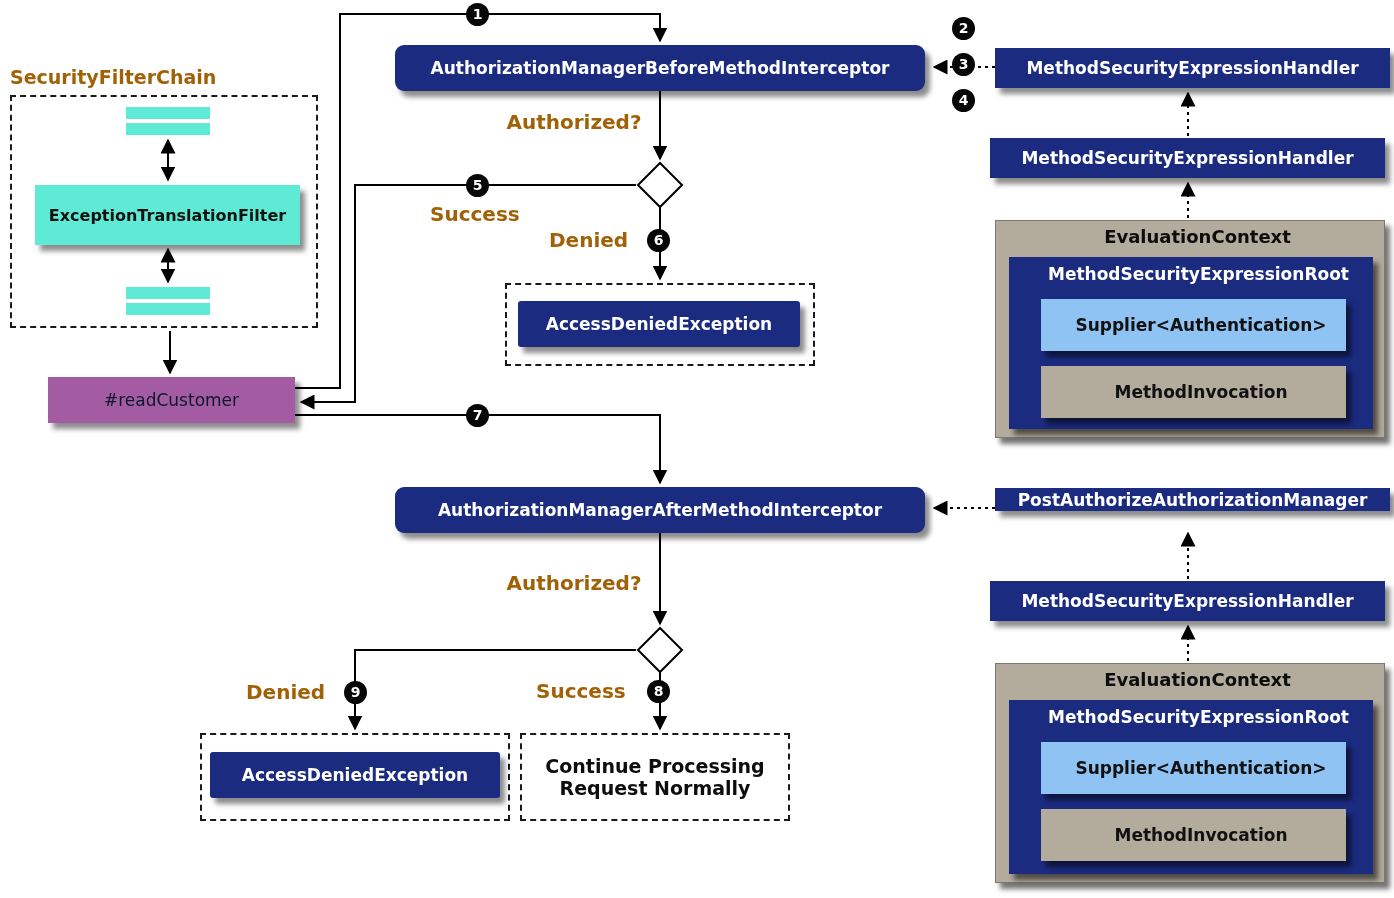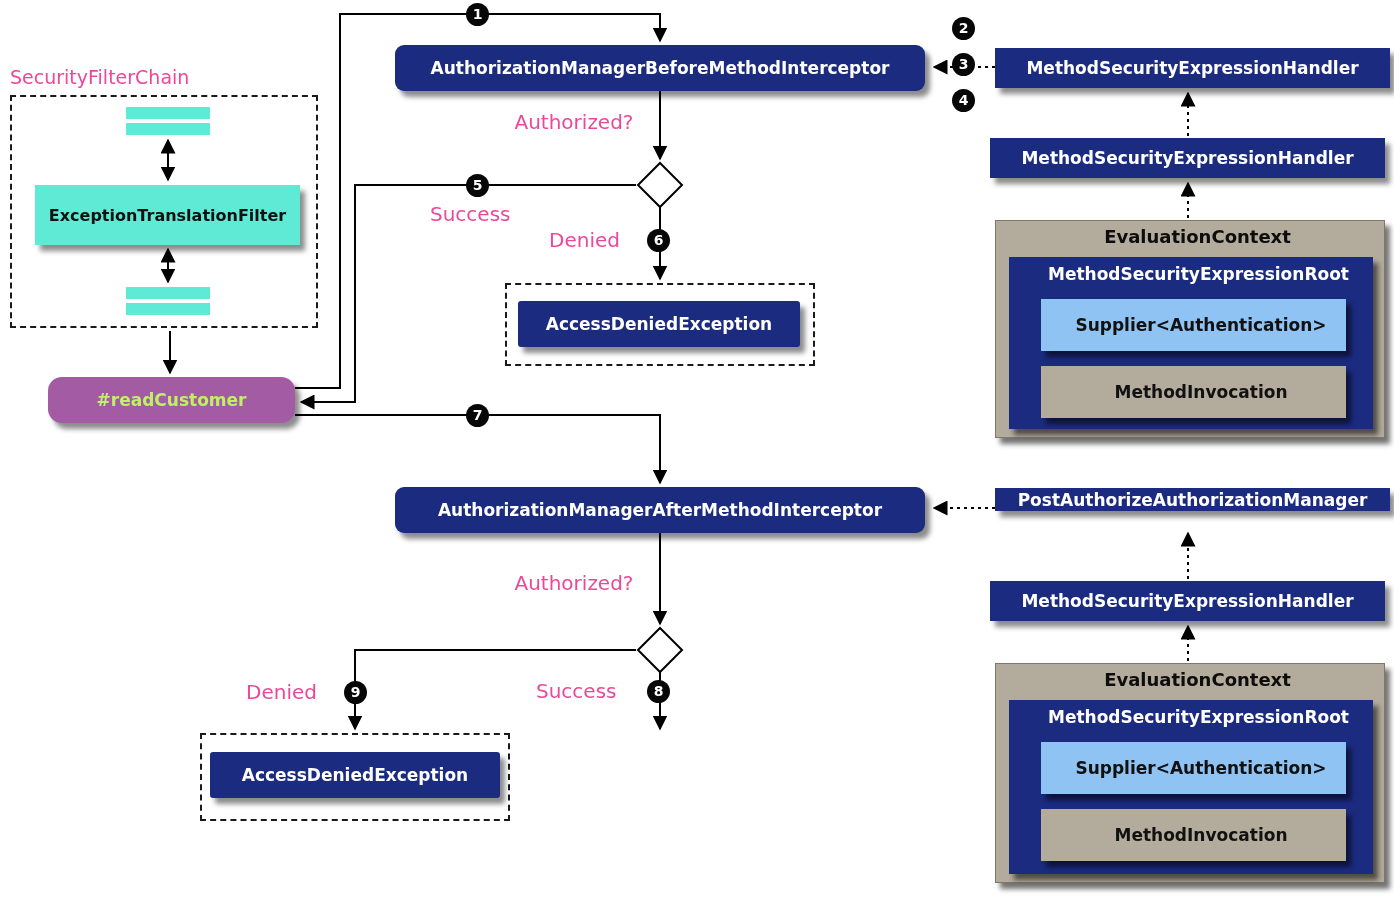--- a/index.html
+++ b/index.html
@@ -3,30 +3,30 @@
 <meta charset="utf-8">
 <style>
   * { box-sizing: border-box; }
   html,body { margin:0; padding:0; background:#fff; }
   body { font-family:"DejaVu Sans","Liberation Sans",sans-serif; }
   .stage { position:relative; width:1394px; height:898px; background:#ffffff; overflow:hidden; }
   .abs { position:absolute; }
   .center { display:flex; align-items:center; justify-content:center; text-align:center; }
   .navy { background:#1b2b80; color:#ffffff; font-weight:bold; }
   .orange { background:#5eead4; color:#111; font-weight:bold; }
-  .purple { background:#a35ba3; color:#bef264; font-weight:bold;border-radius:14px; }
+  .purple { background:#a35ba3; color:#0f172a; font-weight:normal; }
   .lblue { background:#8fc3f3; color:#111; font-weight:bold; }
   .tan { background:#b3ab9c; color:#111; font-weight:bold; }
   .shadow { box-shadow:5px 6px 5px rgba(0,0,0,0.45);justify-content:center; }
   .shadow-dk { box-shadow:5px 6px 5px rgba(0,0,0,0.55);padding-left:15px; }
   .rounded { border-radius:9px; }
   .dashed-box { border:2px dashed #1a1a1a; }
   .step { width:23px; height:23px; border-radius:50%; background:#070707; color:#fff;
           font-weight:bold; font-size:14px; line-height:23px; text-align:center; z-index:6; }
-  .label { font-weight:normal; color:#ec4899; }
+  .label { font-weight:bold; color:#a16207; }
   svg.wires { position:absolute; left:0; top:0; z-index:1; }
   .node { z-index:3; }
 </style>
 </head>
 <body>
 
 <div class="stage">
 
   <svg class="wires" width="1394" height="898" viewBox="0 0 1394 898">
     <defs>
@@ -98,20 +98,23 @@
   <div class="abs label node" style="left:500px; top:571px; width:148px; font-size:20px; text-align:center;">Authorized?</div>
   <div class="abs label node" style="left:246px; top:680px; font-size:20px;">Denied</div>
   <div class="abs label node" style="left:536px; top:679px; font-size:20px;">Success</div>
 
   <div class="abs dashed-box node" style="left:200px; top:733px; width:310px; height:88px;">
     <div class="abs navy shadow center" style="left:8px; top:17px; width:290px; height:46px; font-size:17px; border-radius:3px;">
       <span>AccessDeniedException</span>
     </div>
   </div>
 
+  <div class="abs dashed-box center node" style="left:520px; top:733px; width:270px; height:88px; font-size:19px; font-weight:bold; color:#0d0d0d; padding:0 8px;">
+    <span>Continue Processing Request Normally</span>
+  </div>
 
   <div class="abs navy shadow center node" style="left:995px; top:48px; width:395px; height:40px; font-size:17px;">
     <span>MethodSecurityExpressionHandler</span>
   </div>
 
   <div class="abs navy shadow center node" style="left:990px; top:138px; width:395px; height:40px; font-size:17px;">
     <span>MethodSecurityExpressionHandler</span>
   </div>
 
   <div class="abs tan shadow-dk node" style="left:995px; top:220px; width:390px; height:218px; border:1px solid #7e786c;">

